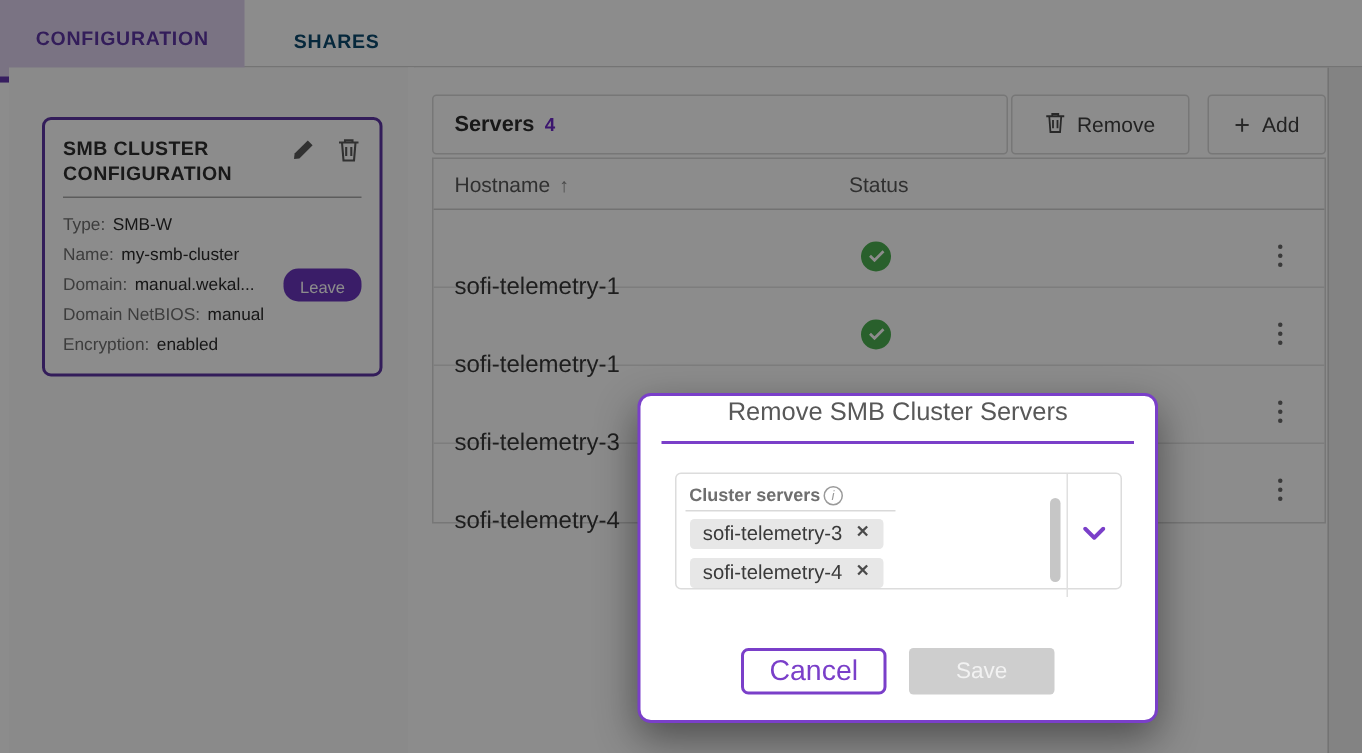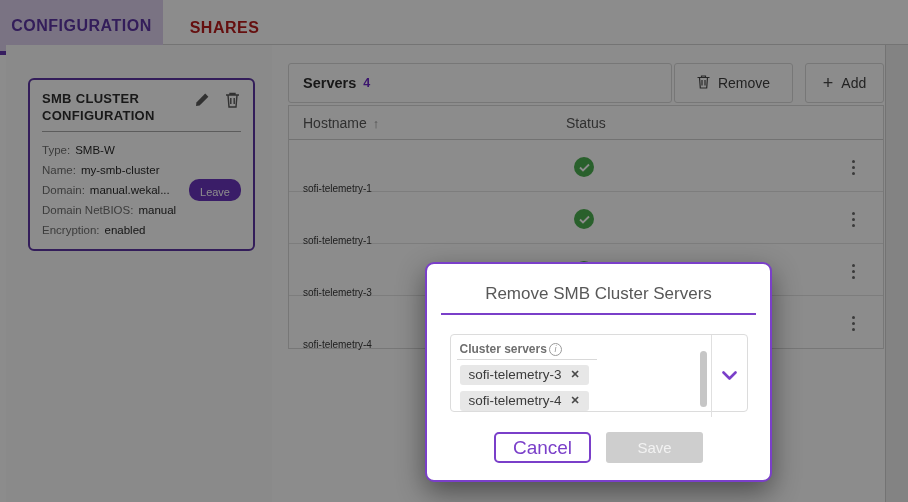--- a/index.html
+++ b/index.html
@@ -2,23 +2,23 @@
 <html><head>
 <meta charset="utf-8">
 <style>
   * { margin:0; padding:0; box-sizing:border-box; }
   html,body { width:908px; height:502px; }
   body { font-family:"Liberation Sans", sans-serif; background:#fff; position:relative; overflow:hidden; }
   .app { position:absolute; inset:0; width:908px; height:502px; background:#fff; }
 
   
   .tabbar { position:absolute; left:0; top:0; width:908px; height:45px; background:#fff; border-bottom:1px solid #d4d4d4; display:flex; }
-  .tab { height:55px; display:flex; align-items:center; justify-content:center; font-weight:bold; font-size:16px; letter-spacing:.5px; cursor:pointer; }
+  .tab { height:55px; display:flex; align-items:center; justify-content:center; font-weight:bold; font-size:13px; letter-spacing:.5px; cursor:pointer; }
   .tab.active { width:163px; background:#ded2ef; color:#5d35a4; border-bottom:4px solid #6438b0; }
-  .tab.inactive { width:107px; color:#b91c1c;padding-left:16px; }
+  .tab.inactive { width:107px; color:#0c4a6e;padding-left:16px; }
 
   
   .sidebar { position:absolute; left:6px; top:45px; width:271px; height:457px; background:#fcfcfc; border-right:1px solid #cfcfcf; }
   .panel { position:absolute; left:22px; top:33px; width:227px; height:173px; background:#fff; border:2px solid #5d35a4; border-radius:6px; padding:10px 12px 8px 12px; }
   .panel-head { display:flex; align-items:flex-start; }
   .panel-title { font-size:13px; font-weight:bold; color:#2f2f2f; letter-spacing:.3px; line-height:17px; width:128px; text-transform:uppercase; }
   .panel-actions { margin-left:auto; display:flex; gap:12px; padding-top:2px; }
   .icon-btn { width:18px; height:18px; border:none; background:none; cursor:pointer; display:flex; align-items:center; justify-content:center; padding:0; }
   .panel-divider { border:none; border-top:1px solid #a8a8a8; margin:7px 0 8px 0; }
   .field-row { display:flex; align-items:center; height:20px; font-size:11.5px; }
@@ -37,29 +37,29 @@
   .hseg.add { width:79px; }
   .servers-title { font-size:14.5px; font-weight:bold; color:#2d2d2d; }
   .servers-count { font-size:12.5px; font-weight:bold; color:#6d28c9; margin-left:7px; }
   .plus-glyph { font-size:18px; color:#4a4a4a; font-weight:400; line-height:1; }
 
   .table { position:absolute; left:16px; top:60px; width:596px; background:#fff; border:1px solid #d9d9d9; }
   .thead { display:grid; grid-template-columns:263px 1fr 44px; height:34px; align-items:center; padding-left:14px; border-bottom:1px solid #cfcfcf; color:#585858; font-size:14px; }
   .sort-arrow { color:#8a8a8a; margin-left:6px; font-size:13px; }
   .trow { display:grid; grid-template-columns:263px 1fr 44px; height:52px; align-items:center; padding-left:14px; border-bottom:1px solid #e4e4e4; }
   .trow:last-child { border-bottom:none; }
-  .hostname { font-size:10px; color:#383838;margin-top:43px; }
+  .hostname { font-size:16px; color:#383838;margin-top:43px; }
   .status-ok { width:20px; height:20px; margin-left:8px; border-radius:50%; background:#4caf50; display:flex; align-items:center; justify-content:center; }
   .kebab { background:none; border:none; cursor:pointer; width:28px; height:28px; display:flex; flex-direction:column; align-items:center; justify-content:center; gap:3px; }
   .kebab i { width:3px; height:3px; background:#6a6a6a; border-radius:50%; display:block; }
 
   
   .overlay { position:absolute; inset:0; background:rgba(0,0,0,0.45); z-index:10; }
   .modal { position:absolute; left:425px; top:262px; width:347px; height:220px; background:#fff; border:2px solid #7a3fc9; border-radius:9px; z-index:20; box-shadow:0 10px 28px rgba(0,0,0,0.45); }
-  .modal-title { margin-top:20px; text-align:center; font-size:17px; color:#585858; }
+  .modal-title { margin-top:1px; text-align:center; font-size:17px; color:#585858; }
   .modal-rule { border:none; border-top:2px solid #7a3fc9; margin:9px 14px 0 14px; }
   .ms-field { margin:19px auto 0 auto; width:298px; height:78px; border:1px solid #dcdcdc; border-radius:4px; display:grid; grid-template-columns:1fr 36px; position:relative; }
   .ms-left { padding:7px 0 0 9px; position:relative; }
   .ms-label-row { display:flex; align-items:center; gap:2px; }
   .ms-label { font-size:12px; font-weight:bold; color:#6f6f6f; }
   .info-icon { width:13px; height:13px; border:1px solid #9a9a9a; border-radius:50%; color:#9a9a9a; font-size:9px; font-style:italic; display:flex; align-items:center; justify-content:center; line-height:1; }
   .ms-label-underline { width:140px; border-bottom:1px solid #d9d9d9; margin:3px 0 5px -3px; }
   .chip { display:inline-flex; align-items:center; background:#e7e7e7; border-radius:3px; padding:2px 9px 3px 9px; font-size:13.5px; color:#3a3a3a; margin-bottom:6px; }
   .chip-x { background:none; border:none; cursor:pointer; color:#4a4a4a; font-size:11px; font-weight:bold; margin-left:9px; padding:0; line-height:1; }
   .ms-scrollthumb { position:absolute; right:4px; top:16px; width:7px; height:56px; background:#c6c6c6; border-radius:4px; cursor:grab; }

